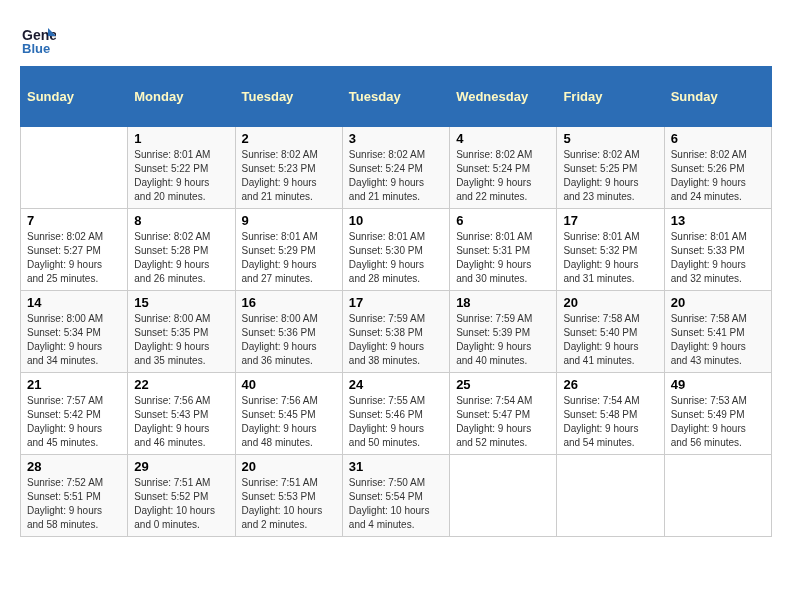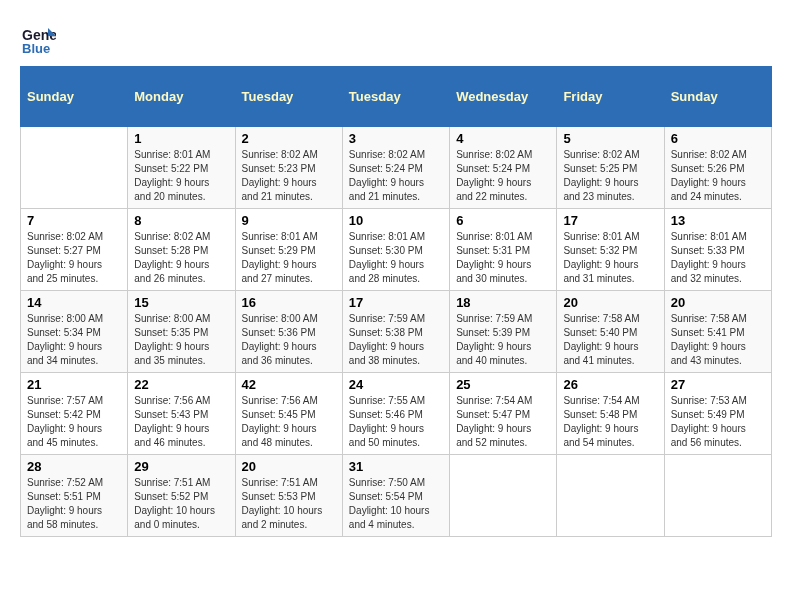--- a/index.html
+++ b/index.html
@@ -199,37 +199,37 @@
       <tr>
         <td>
           <span class="day-number">21</span>
           <div class="day-info">Sunrise: 7:57 AM<br>Sunset: 5:42 PM<br>Daylight: 9 hours and 45 minutes.</div>
         </td>
         <td>
           <span class="day-number">22</span>
           <div class="day-info">Sunrise: 7:56 AM<br>Sunset: 5:43 PM<br>Daylight: 9 hours and 46 minutes.</div>
         </td>
         <td>
-          <span class="day-number">42</span>
+          <span class="day-number">40</span>
           <div class="day-info">Sunrise: 7:56 AM<br>Sunset: 5:45 PM<br>Daylight: 9 hours and 48 minutes.</div>
         </td>
         <td>
           <span class="day-number">24</span>
           <div class="day-info">Sunrise: 7:55 AM<br>Sunset: 5:46 PM<br>Daylight: 9 hours and 50 minutes.</div>
         </td>
         <td>
           <span class="day-number">25</span>
           <div class="day-info">Sunrise: 7:54 AM<br>Sunset: 5:47 PM<br>Daylight: 9 hours and 52 minutes.</div>
         </td>
         <td>
           <span class="day-number">26</span>
           <div class="day-info">Sunrise: 7:54 AM<br>Sunset: 5:48 PM<br>Daylight: 9 hours and 54 minutes.</div>
         </td>
         <td>
-          <span class="day-number">27</span>
+          <span class="day-number">49</span>
           <div class="day-info">Sunrise: 7:53 AM<br>Sunset: 5:49 PM<br>Daylight: 9 hours and 56 minutes.</div>
         </td>
       </tr>
       <tr>
         <td>
           <span class="day-number">28</span>
           <div class="day-info">Sunrise: 7:52 AM<br>Sunset: 5:51 PM<br>Daylight: 9 hours and 58 minutes.</div>
         </td>
         <td>
           <span class="day-number">29</span>

